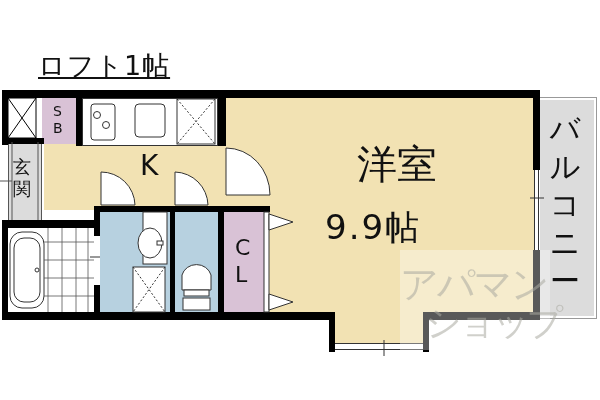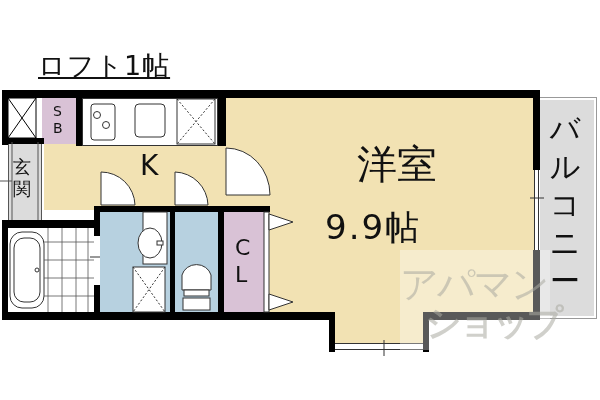--- a/index.html
+++ b/index.html
@@ -140,13 +140,13 @@
 <div class="abs" style="left:545px; top:110px; width:40px; display:flex; flex-direction:column; align-items:center; font-size:30px; line-height:38px; color:#111;">
   <span>バ</span>
   <span>ル</span>
   <span>コ</span>
   <span>ニ</span>
   <span>ー</span>
 </div>
 
 <div class="abs" style="left:400px; top:250px; width:150px; height:100px; background:rgba(255,255,255,0.35);"></div>
 <div class="label" style="left:400px; top:265px; font-size:38px; font-weight:normal; color:rgba(170,170,160,0.55); letter-spacing:-2px;">アパマン</div>
-<div class="label" style="left:425px; top:305px; font-size:36px; font-weight:bold; color:rgba(170,170,160,0.55); letter-spacing:-3px;">ショップ</div>
+<div class="label" style="left:425px; top:305px; font-size:36px; font-weight:normal; color:rgba(170,170,160,0.55); letter-spacing:-3px;">ショップ</div>
 
 </body></html>

